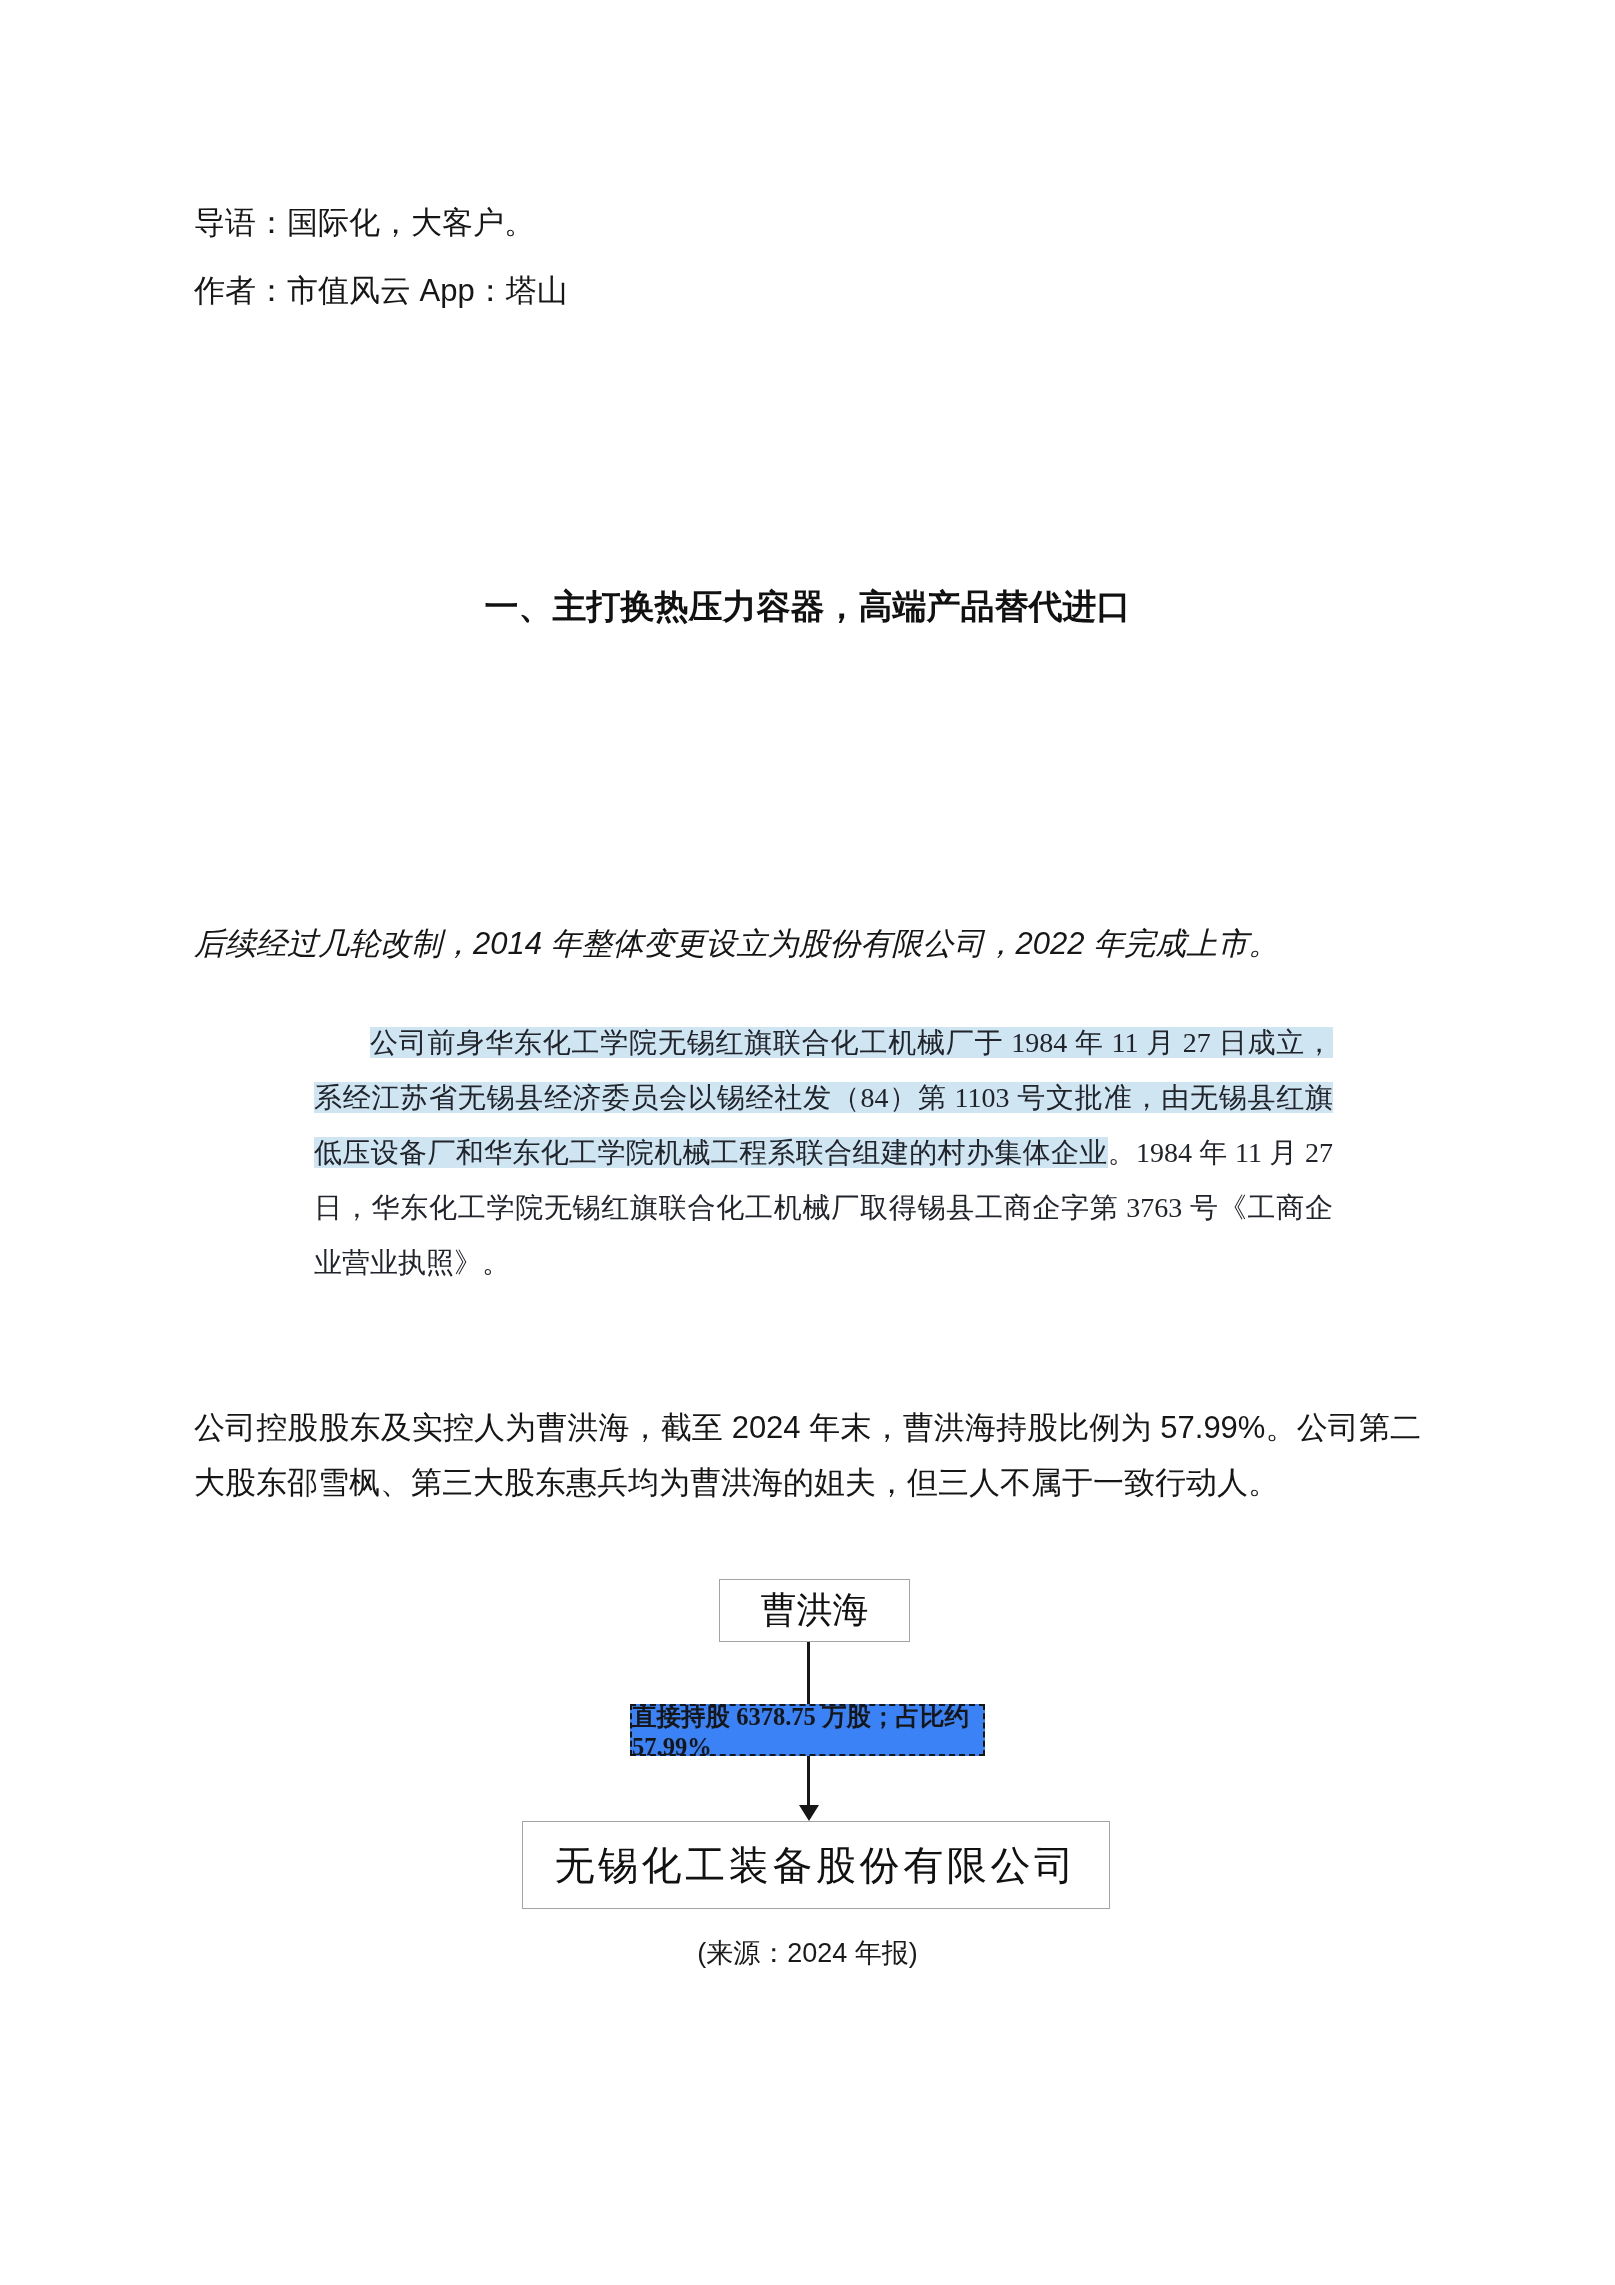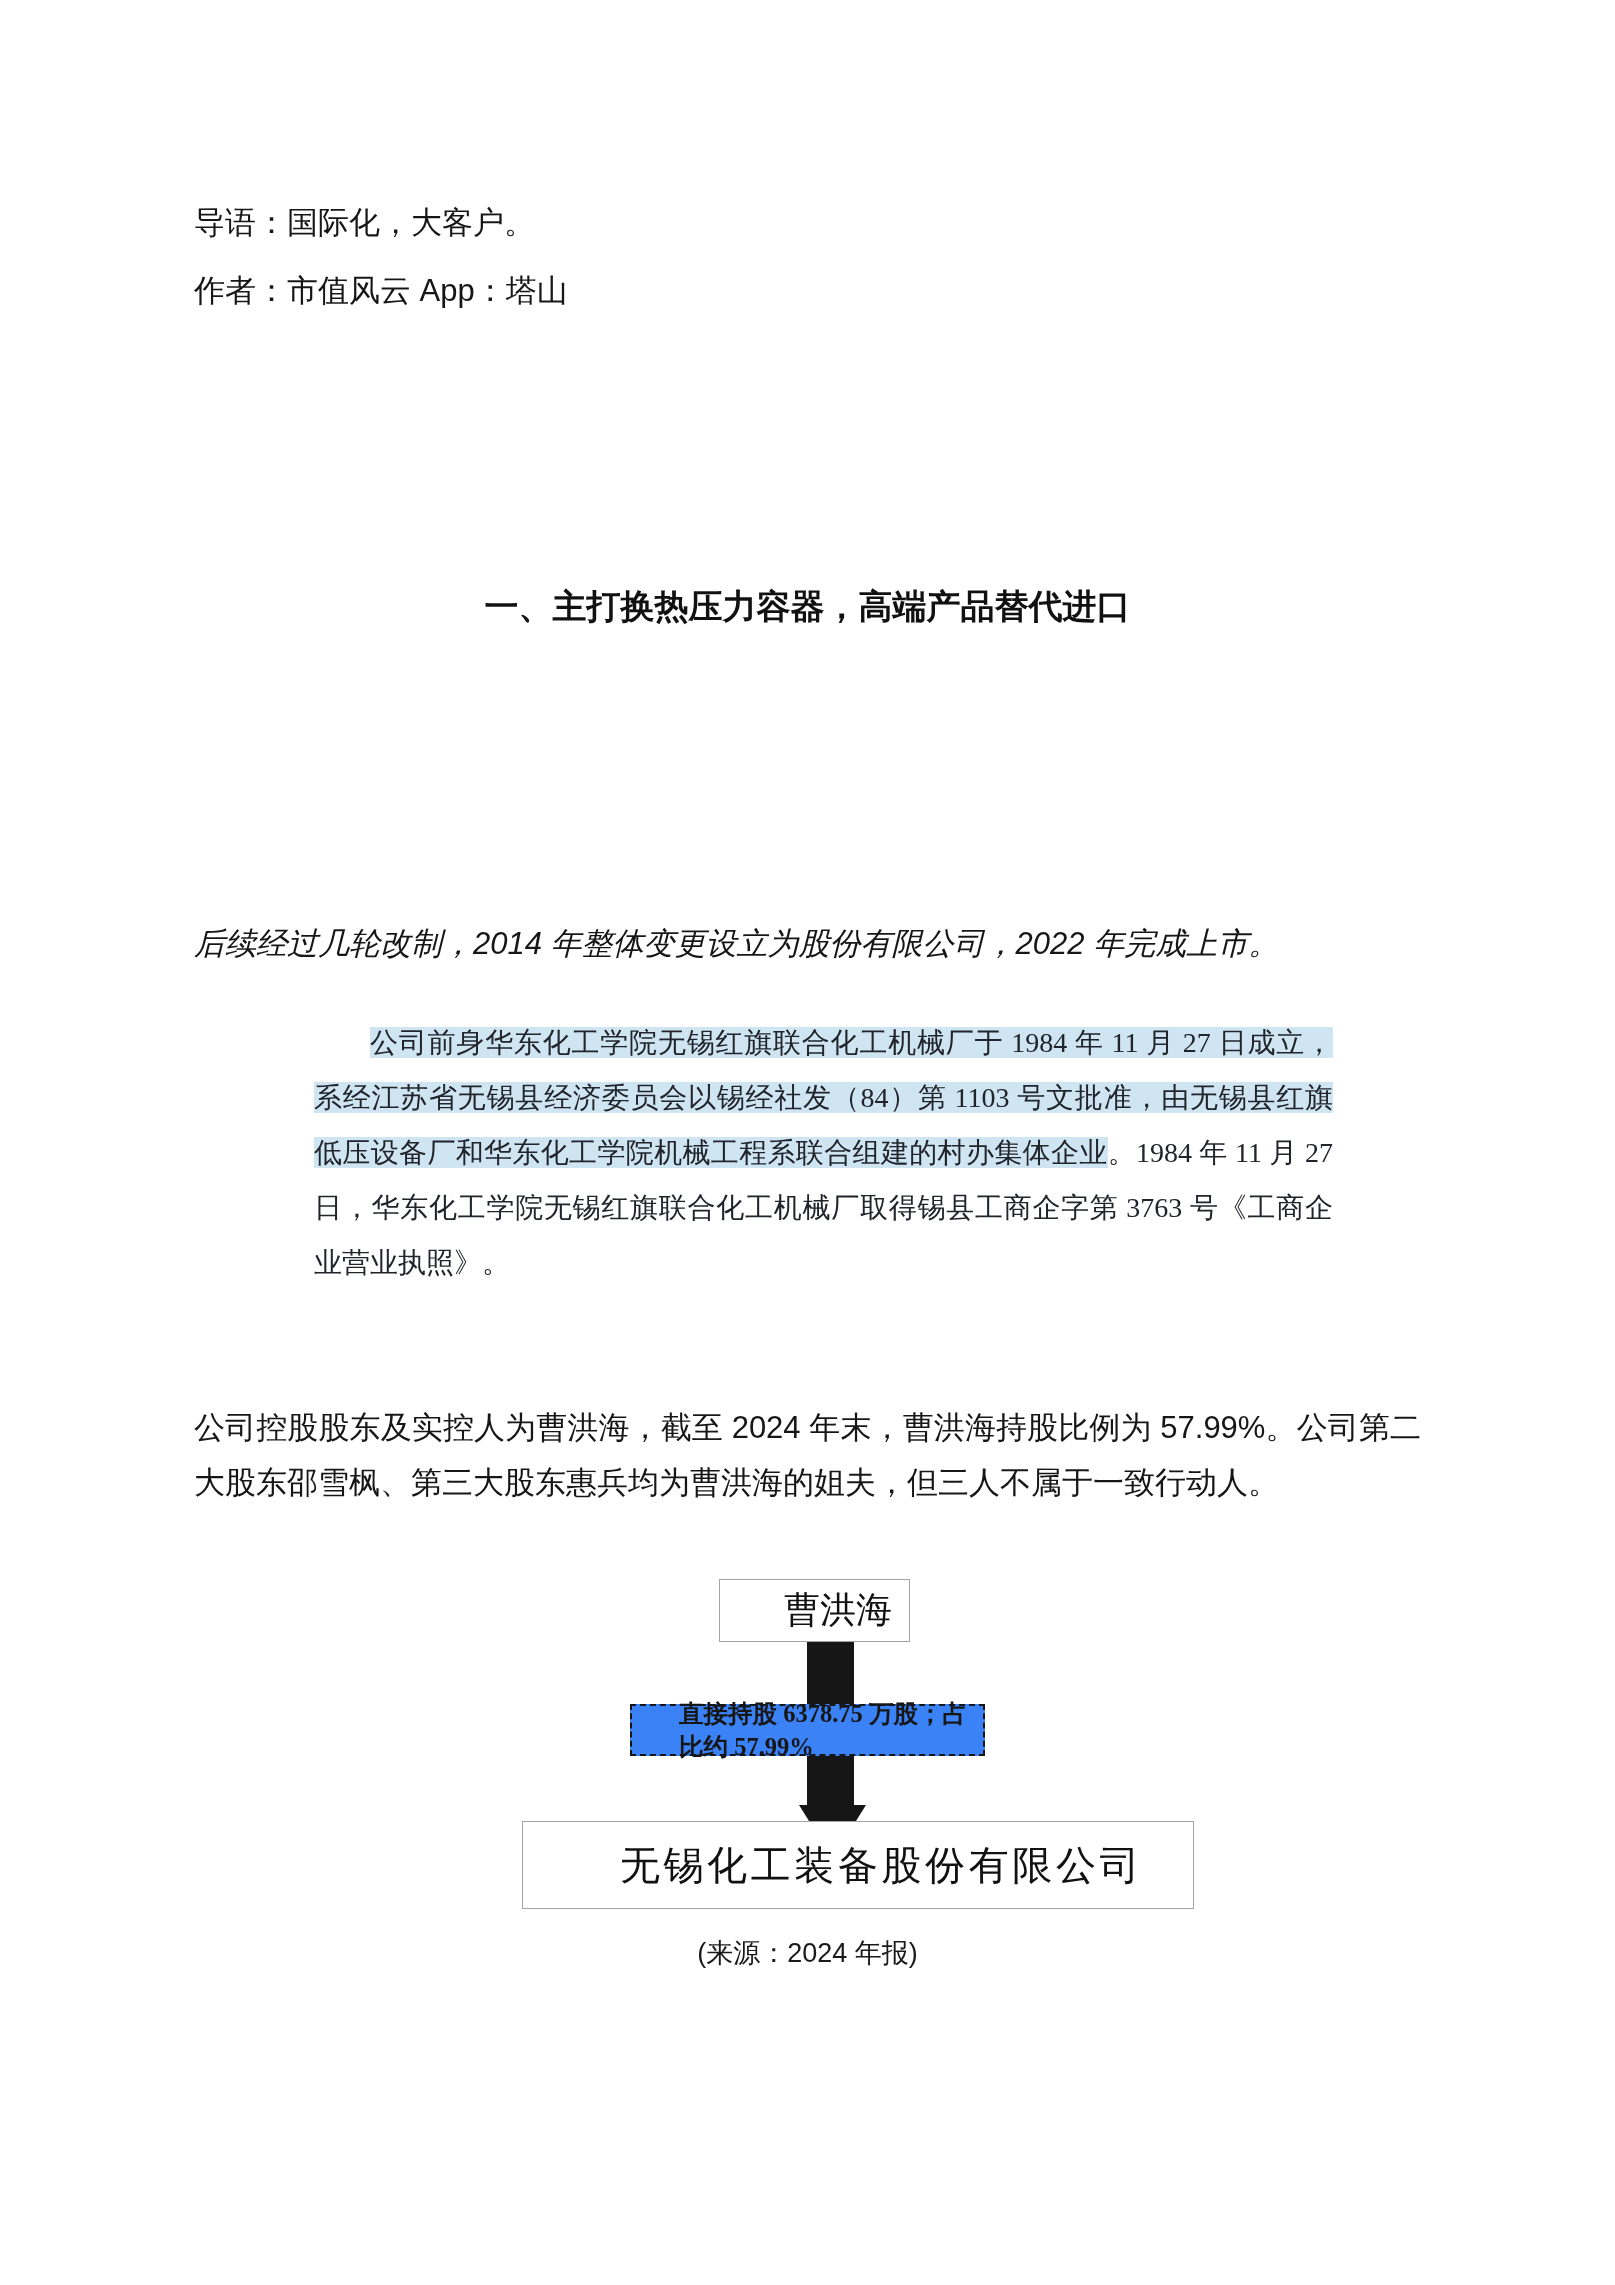--- a/index.html
+++ b/index.html
@@ -44,30 +44,30 @@
   }
   .hl { background:#cfe5f2; }
 
   .caption {
     left:194px; width:1227px;
     text-align:center; font-size:27px; line-height:36px; color:#1a1a1a;
   }
 
   
   .diagram { left:0; top:1579px; width:1616px; height:345px; }
-  .d-abs { position:absolute; box-sizing:border-box;padding-left:47px; }
+  .d-abs { position:absolute; box-sizing:border-box; }
   .node-box {
     border:1.8px solid #a3a3a3;
     background:#fff;
     display:flex; align-items:center; justify-content:center;
     font-family:"Liberation Serif", serif;
     color:#111;
   }
   .top-box   { left:719px; top:0px;   width:191px; height:63px; font-size:36px; }
-  .bottom-box{ left:522px; top:242px; width:672px; height:88px; font-size:40px; letter-spacing:3.6px;text-align:center; }
+  .bottom-box{ left:522px; top:242px; width:588px; height:88px; font-size:40px; letter-spacing:3.6px;text-align:center; }
   .edge-box {
     left:630px; top:125px; width:355px; height:52px;
     border:2.7px dashed #161616; background:#3b82f6;
     display:flex; align-items:center; justify-content:center;
     font-family:"Liberation Serif", serif; font-weight:700; font-size:24.5px; color:#161616;
     z-index:2;
   }
   .v-line { left:807px; width:2.7px; background:#161616; }
   .v-line-1 { top:63px;  height:63px; }
   .v-line-2 { top:177px; height:53px; }

